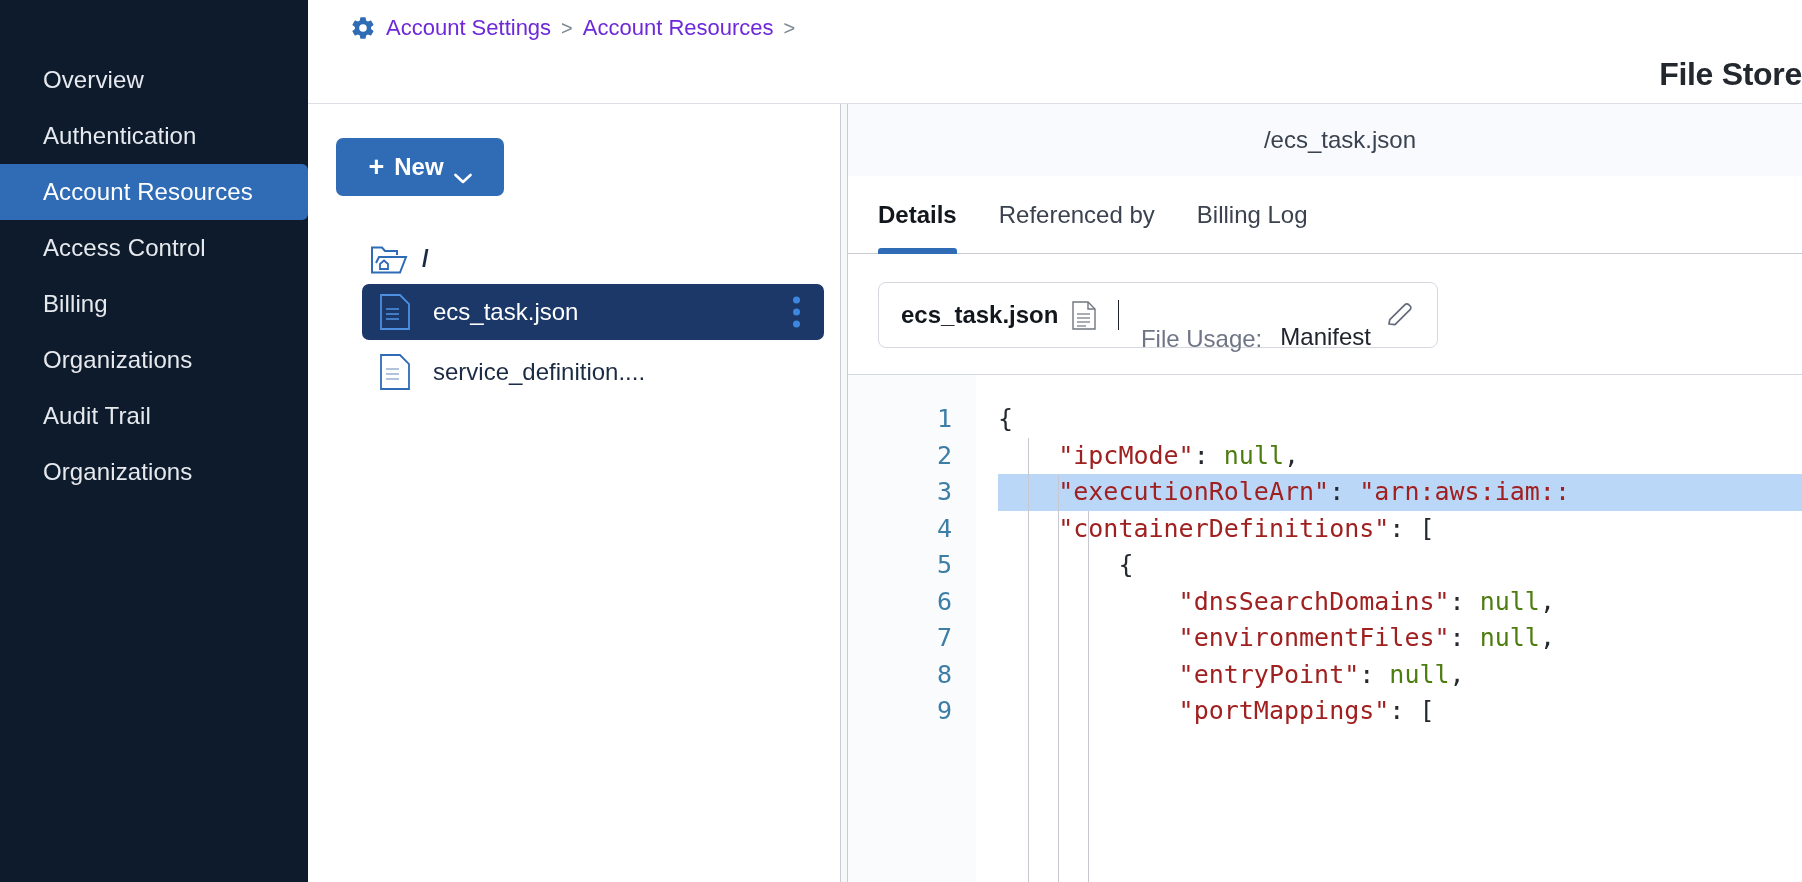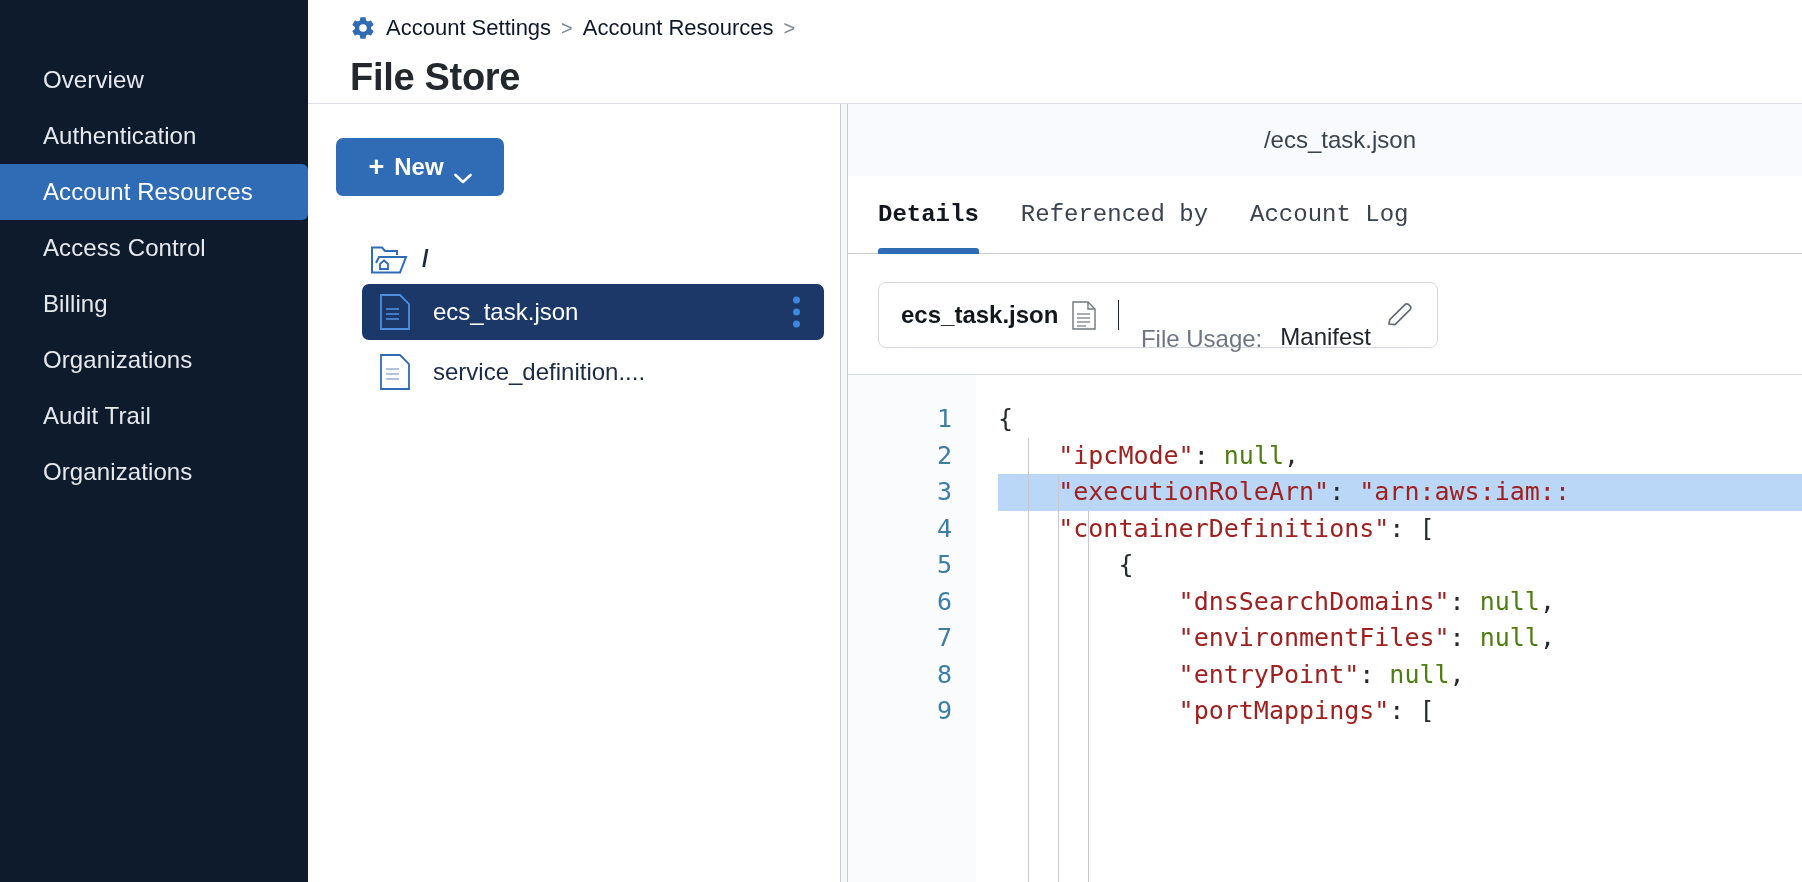--- a/index.html
+++ b/index.html
@@ -49,25 +49,25 @@
     padding: 8px 0 0 42px;
     background: #fff;
   }
   .breadcrumb {
     display: flex; align-items: center;
     gap: 10px;
     height: 40px;
     font-size: 22px;
   }
   .gear-ico { width: 26px; height: 26px; display:inline-block; flex:0 0 26px; }
-  .crumb-link { color: #0f172a; cursor: pointer; white-space: nowrap; }
+  .crumb-link { color: #6d28d9; cursor: pointer; white-space: nowrap; }
   .crumb-sep { color: #7d8794; font-size: 20px; }
   .page-title {
-    font-size: 38px; font-weight: bold; color: #23272e;
-    margin-top: 8px; letter-spacing: -0.3px;
+    font-size: 32px; font-weight: bold; color: #23272e;
+    margin-top: 8px; letter-spacing: -0.3px; text-align: right;
   }
 
   .body-row { flex: 1 1 auto; display: flex; min-height: 0; }
 
   
   .filepane {
     width: 532px; flex: 0 0 532px;
     background: #ffffff;
     position: relative;
     padding: 34px 0 0 28px;
@@ -147,21 +147,20 @@
     padding-left: 30px;
     border-bottom: 1px solid #c9ccd4;
   }
   .tab {
     font-size: 24px; color: #3a4250;
     height: 100%;
     display: flex; align-items: center;
     position: relative;
     cursor: pointer;
     white-space: nowrap;
-    font-family: Liberation Mono, monospace;
   }
   .tab.active { font-weight: bold; color: #12161d; }
   .tab.active::after {
     content: ""; position: absolute; left: 0; right: 0; bottom: -1px;
     height: 6px; background: #2f6cb5; border-radius: 3px 3px 0 0;
   }
 
   .infocard {
     margin: 28px 0 0 30px;
     height: 66px;
@@ -336,21 +335,21 @@
         </div>
 
         <div class="tabs" id="detail-tabs">
             <div class="tab active">
               <span>Details</span>
             </div>
             <div class="tab">
               <span>Referenced by</span>
             </div>
             <div class="tab">
-              <span>Account Log</span>
+              <span>Billing Log</span>
             </div>
           </div>
 
         <div class="infocard">
           <span class="fname">ecs_task.json</span>
           <span class="doc-ico-sm">
             <svg viewBox="0 0 24 29" width="24" height="29">
               <path d="M1 1 h15 l7 7 v20 h-22 z" fill="#fff" stroke="#70767f" stroke-width="1.4"></path>
               <path d="M16 1 v7 h7" fill="none" stroke="#70767f" stroke-width="1.4"></path>
               <g stroke="#70767f" stroke-width="1.2">

